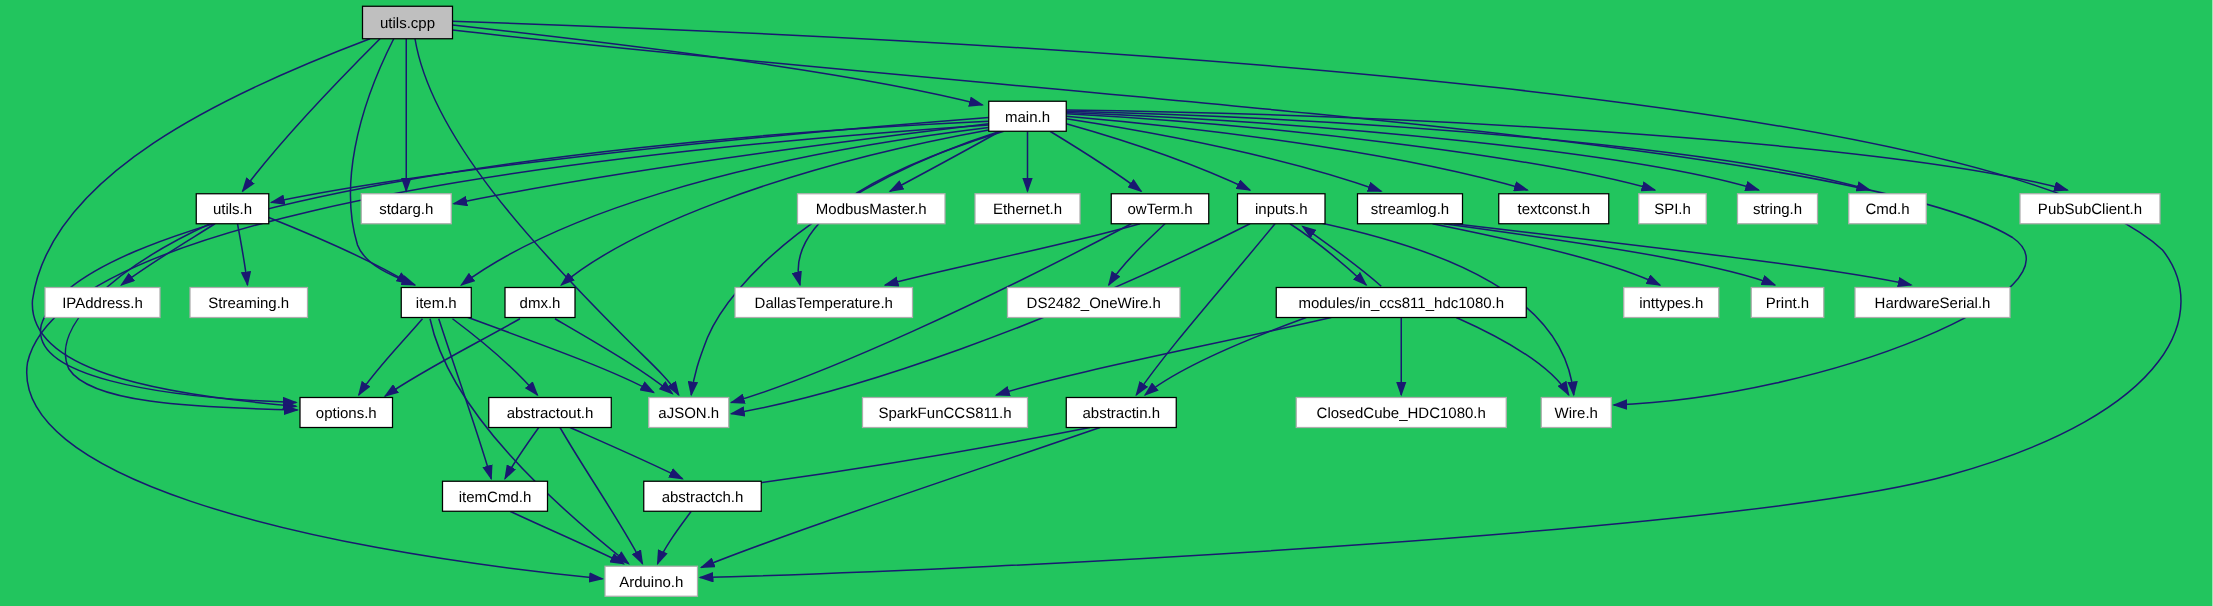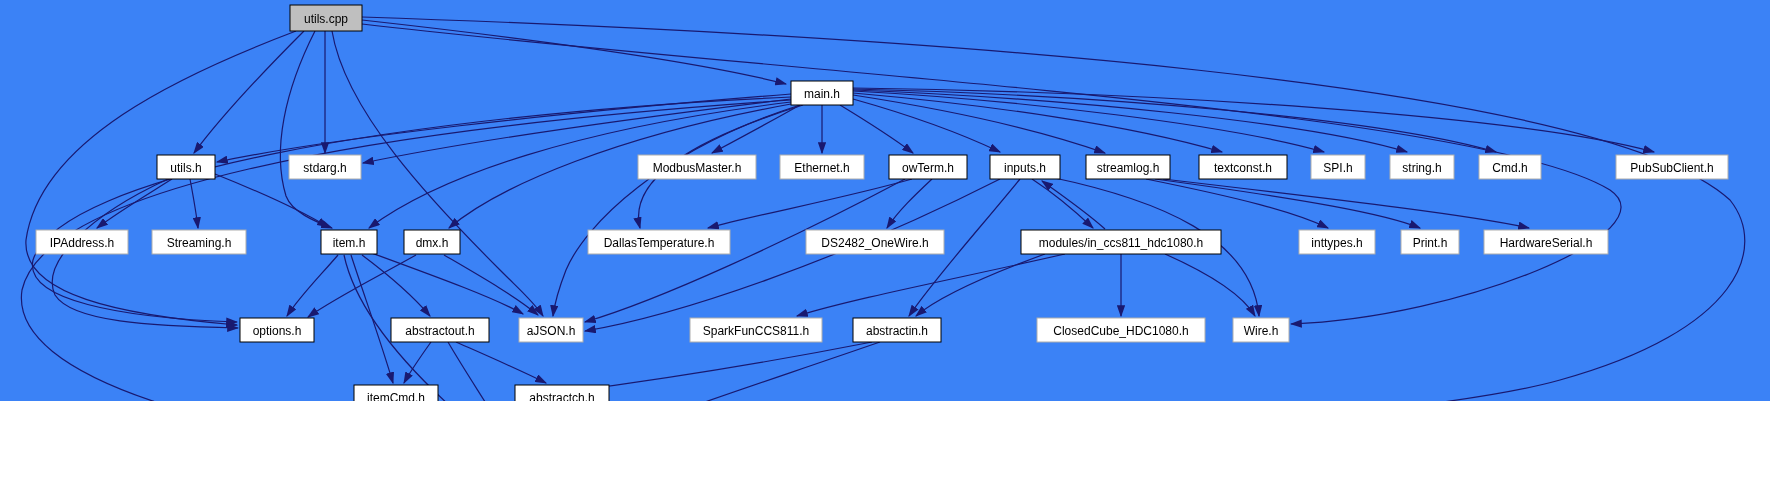--- a/index.html
+++ b/index.html
@@ -1,16 +1,16 @@
 <!DOCTYPE html>
 <html><head>
 <meta charset="utf-8">
 <style>
   html,body{margin:0;padding:0;background:#ffffff;}
-  #canvas{position:relative;width:1770px;height:401px;background:#3b82f6;overflow:hidden;
+  #canvas{position:relative;width:1770px;height:485px;background:#22c55e;overflow:hidden;
           font-family:"Liberation Sans","DejaVu Sans",sans-serif;}
   svg{display:block;}
   .node-rect{fill:#ffffff;stroke-width:1;}
   .node-rect.internal{stroke:#000000;}
   .node-rect.external{stroke:#adadad;}
   .node-rect.root{fill:#bfbfbf;stroke:#000000;}
   .node-label{font-size:12px;fill:#000000;text-anchor:middle;
               font-family:"Liberation Sans","DejaVu Sans",sans-serif;}
   .edge{fill:none;stroke-width:1.2;}
 </style>

